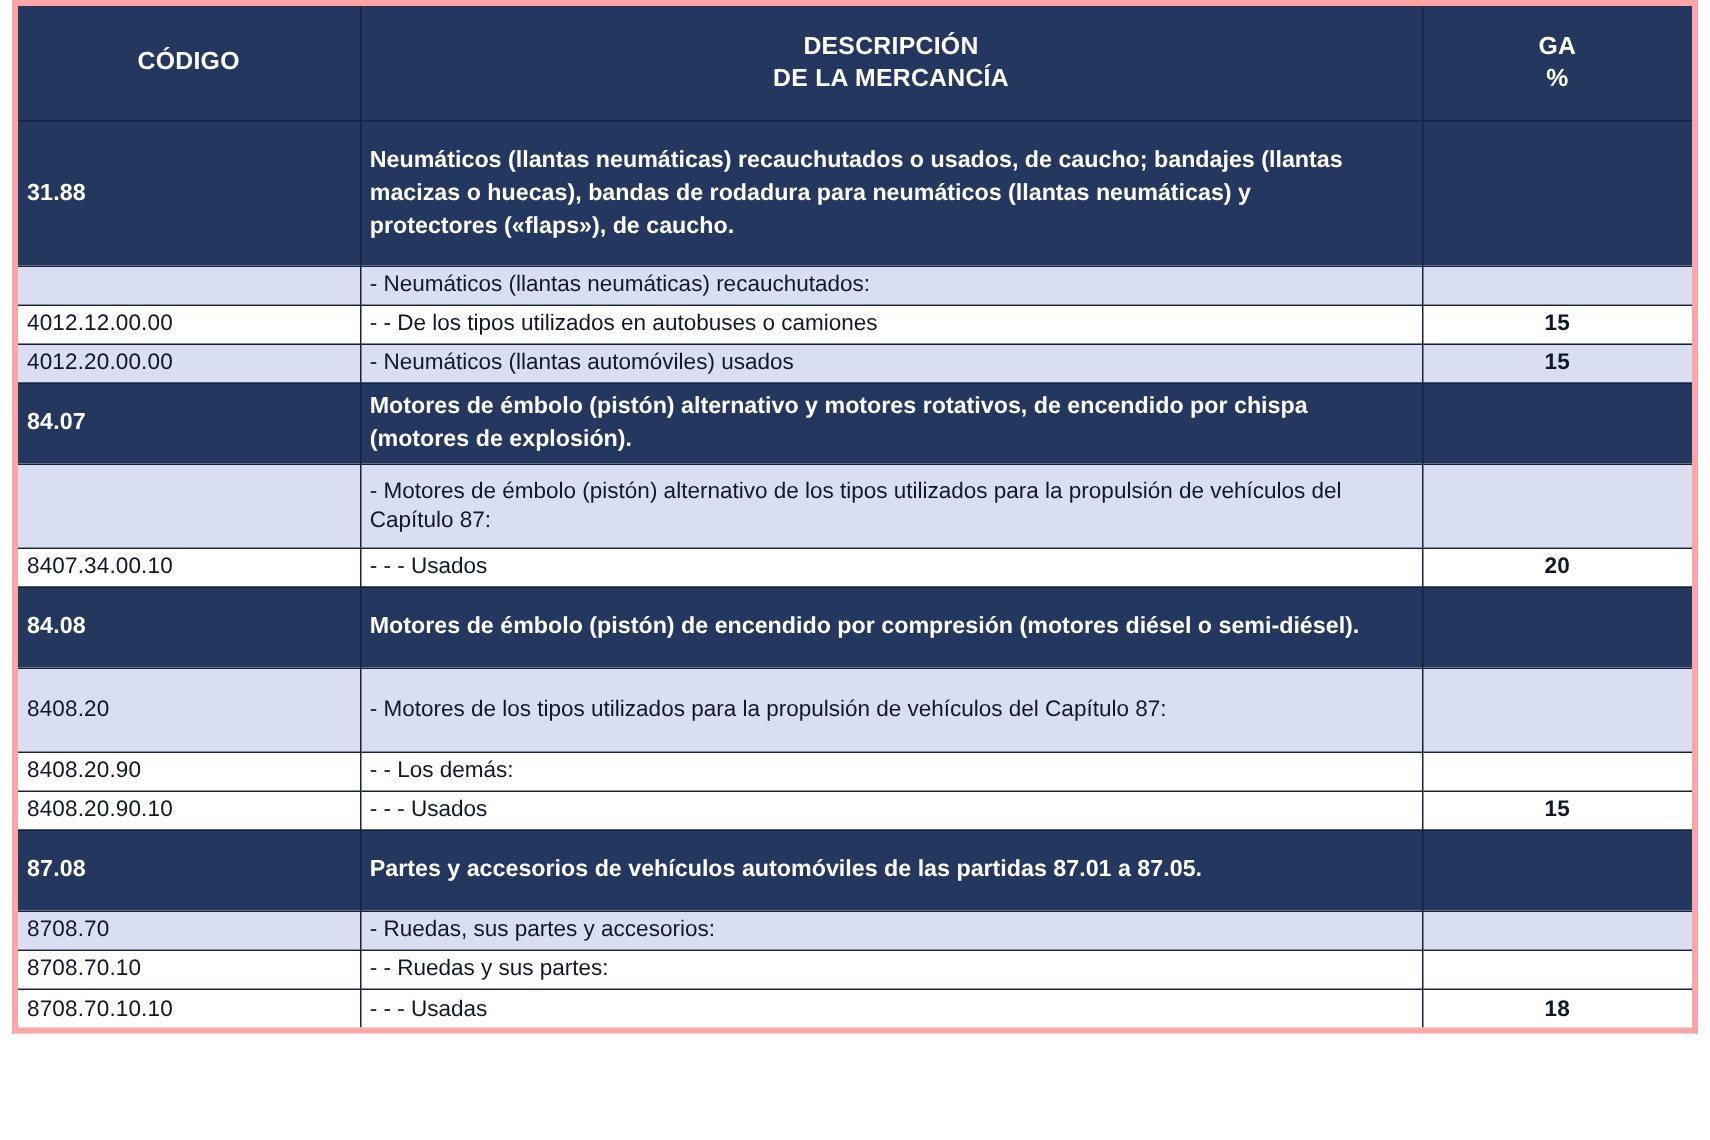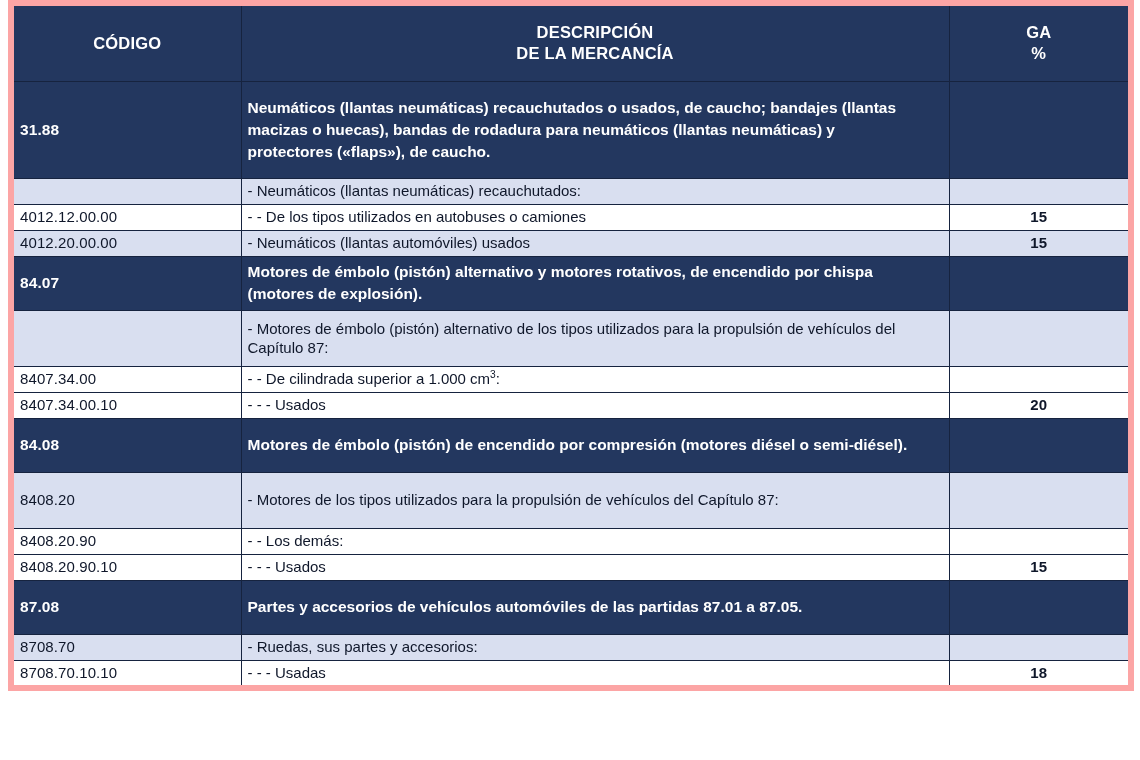--- a/index.html
+++ b/index.html
@@ -22,21 +22,21 @@
     height: 760px;
     box-sizing: border-box;
     padding: 0 12px 0 8px;
     background: #ffffff;
   }
 
   table.tariff {
     width: 1120px;
     border-collapse: collapse;
     table-layout: fixed;
-    border: 6px solid #fca5a5;
+    border: 4px solid #fca5a5;
   }
 
   table.tariff col.c-code  { width: 230px; }
   table.tariff col.c-desc  { width: 708px; }
   table.tariff col.c-ga    { width: 182px; }
 
   table.tariff th,
   table.tariff td {
     border: 1px solid #16233f;
     vertical-align: middle;
@@ -156,25 +156,20 @@
           <td class="code">84.07</td>
           <td class="desc">Motores de émbolo (pistón) alternativo y motores rotativos, de encendido por chispa (motores de explosión).</td>
           <td class="ga"></td>
         </tr>
         <tr class="shade h-two">
           <td class="code"></td>
           <td class="desc">- Motores de émbolo (pistón) alternativo de los tipos utilizados para la propulsión de vehículos del Capítulo 87:</td>
           <td class="ga"></td>
         </tr>
         <tr class="plain h-one">
-          <td class="code">8407.34.00</td>
-          <td class="desc">- - De cilindrada superior a 1.000 cm<sup>3</sup>:</td>
-          <td class="ga"></td>
-        </tr>
-        <tr class="plain h-one">
           <td class="code">8407.34.00.10</td>
           <td class="desc">- - - Usados</td>
           <td class="ga">20</td>
         </tr>
         <tr class="heading h-hdg2">
           <td class="code">84.08</td>
           <td class="desc">Motores de émbolo (pistón) de encendido por compresión (motores diésel o semi-diésel).</td>
           <td class="ga"></td>
         </tr>
         <tr class="shade h-two">
@@ -193,20 +188,25 @@
           <td class="ga">15</td>
         </tr>
         <tr class="heading h-hdg2">
           <td class="code">87.08</td>
           <td class="desc">Partes y accesorios de vehículos automóviles de las partidas 87.01 a 87.05.</td>
           <td class="ga"></td>
         </tr>
         <tr class="shade h-one">
           <td class="code">8708.70</td>
           <td class="desc">- Ruedas, sus partes y accesorios:</td>
+          <td class="ga"></td>
+        </tr>
+        <tr class="plain h-one">
+          <td class="code">8708.70.10</td>
+          <td class="desc">- - Ruedas y sus partes:</td>
           <td class="ga"></td>
         </tr>
         <tr class="plain h-last">
           <td class="code">8708.70.10.10</td>
           <td class="desc">- - - Usadas</td>
           <td class="ga">18</td>
         </tr>
       </tbody>
   </table>
 

